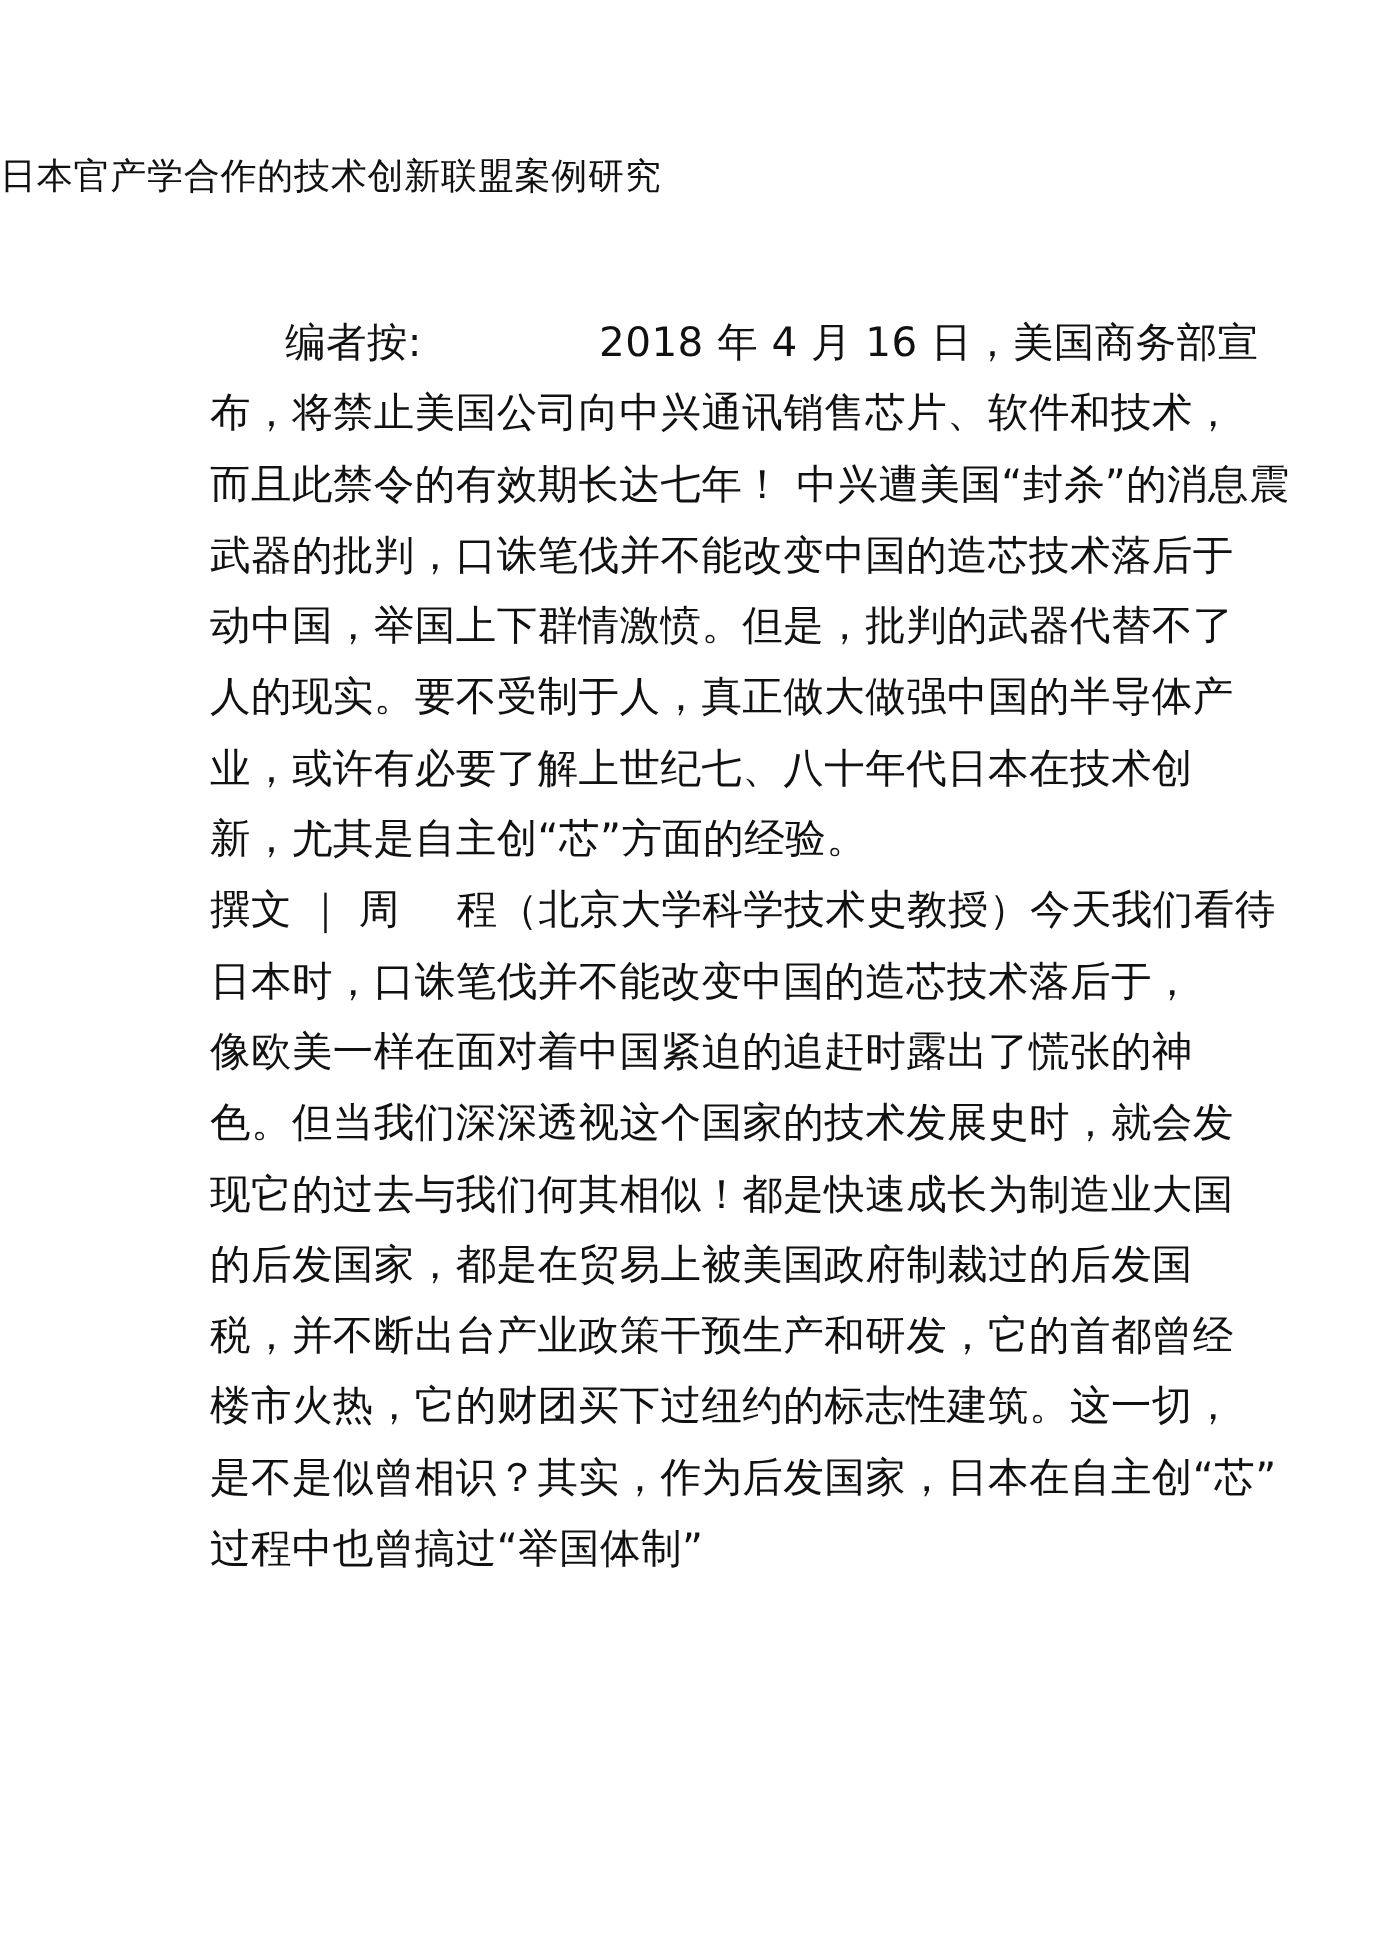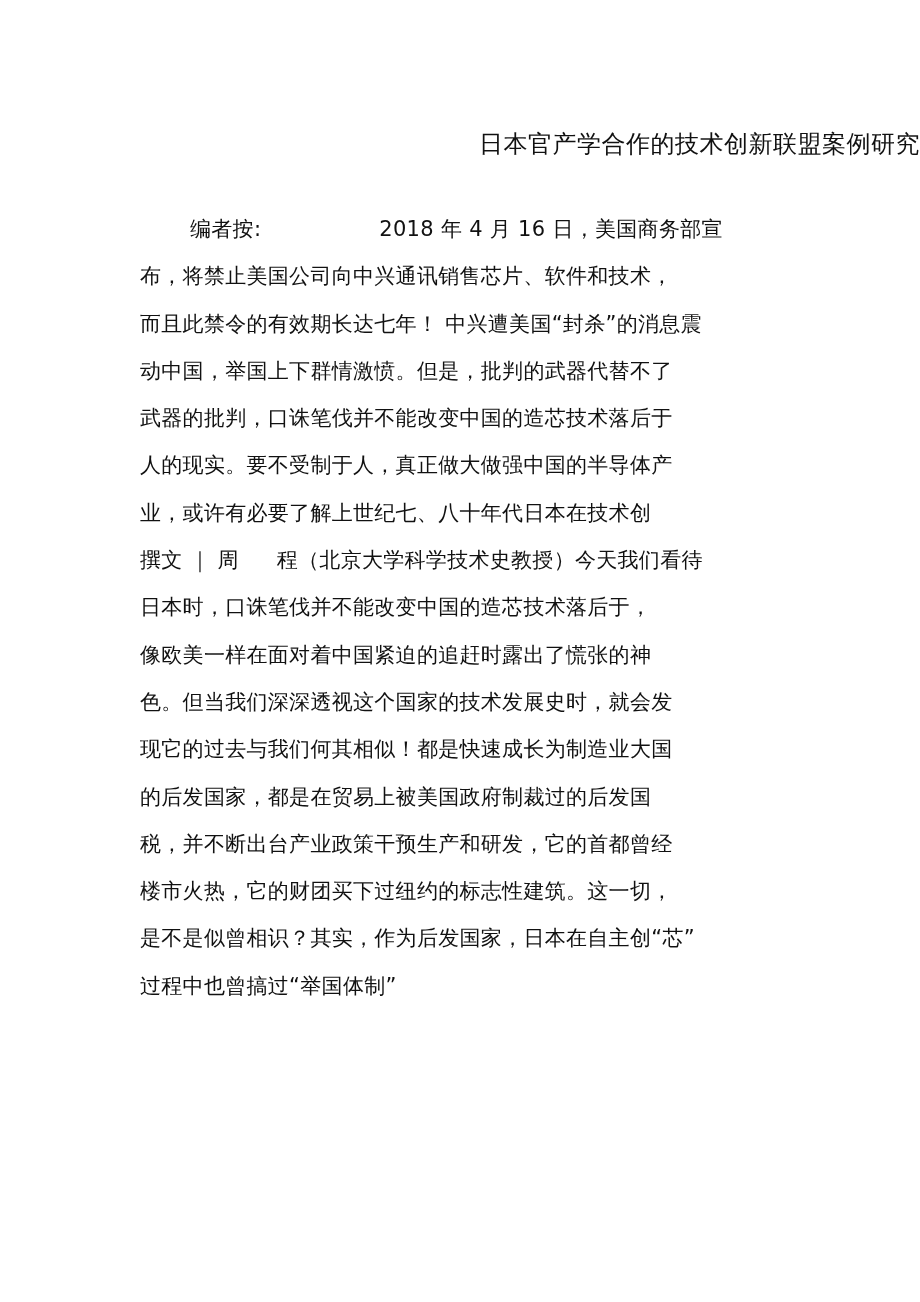--- a/index.html
+++ b/index.html
@@ -17,38 +17,38 @@
     }
     .page {
       position: absolute;
       left: 0; top: 0;
       width: 920px;
       height: 1302px;
       background: #ffffff;
     }
     .title {
       position: absolute;
-      top: 126px;
+      top: 99px;
       left: 0;
       width: 920px;
-      text-align: right;
+      text-align: left;
       font-size: 24px;
       line-height: 36px;
       letter-spacing: 0.5px;
       white-space: nowrap;
     }
     .body {
       position: absolute;
       top: 209px;
       left: 140px;
       width: 650px;
     }
     .line {
       height: 47.3px;
-      font-size: 21px;
+      font-size: 27px;
       line-height: 40px;
       white-space: nowrap;
       letter-spacing: 0.3px;
     }
     .indent { padding-left: 50px; }
     .gap { display: inline-block; width: 118px; }
     .gap-small { display: inline-block; width: 38px; }
   </style>
 </head>
 <body>
@@ -57,24 +57,25 @@
 
   <div class="title">日本官产学合作的技术创新联盟案例研究</div>
 
   <div class="body">
 
     <div class="line indent">
       <span>编者按:</span><span class="gap"></span><span>2018 年 4 月 16 日，美国商务部宣</span>
     </div>
     <div class="line">布，将禁止美国公司向中兴通讯销售芯片、软件和技术，</div>
     <div class="line">而且此禁令的有效期长达七年！ 中兴遭美国“封杀”的消息震</div>
+    <div class="line">武器的批判，口诛笔伐并不能改变中国的造芯技术落后于</div>
     <div class="line">动中国，举国上下群情激愤。但是，批判的武器代替不了</div>
-    <div class="line">武器的批判，口诛笔伐并不能改变中国的造芯技术落后于</div>
     <div class="line">人的现实。要不受制于人，真正做大做强中国的半导体产</div>
     <div class="line">业，或许有必要了解上世纪七、八十年代日本在技术创</div>
+    <div class="line">新，尤其是自主创“芯”方面的经验。</div>
 
     <div class="line">
       <span>撰文 ｜ 周</span><span class="gap-small"></span><span>程（北京大学科学技术史教授）今天我们看待</span>
     </div>
 
     <div class="line">日本时，口诛笔伐并不能改变中国的造芯技术落后于，</div>
     <div class="line">像欧美一样在面对着中国紧迫的追赶时露出了慌张的神</div>
     <div class="line">色。但当我们深深透视这个国家的技术发展史时，就会发</div>
     <div class="line">现它的过去与我们何其相似！都是快速成长为制造业大国</div>
     <div class="line">的后发国家，都是在贸易上被美国政府制裁过的后发国</div>

